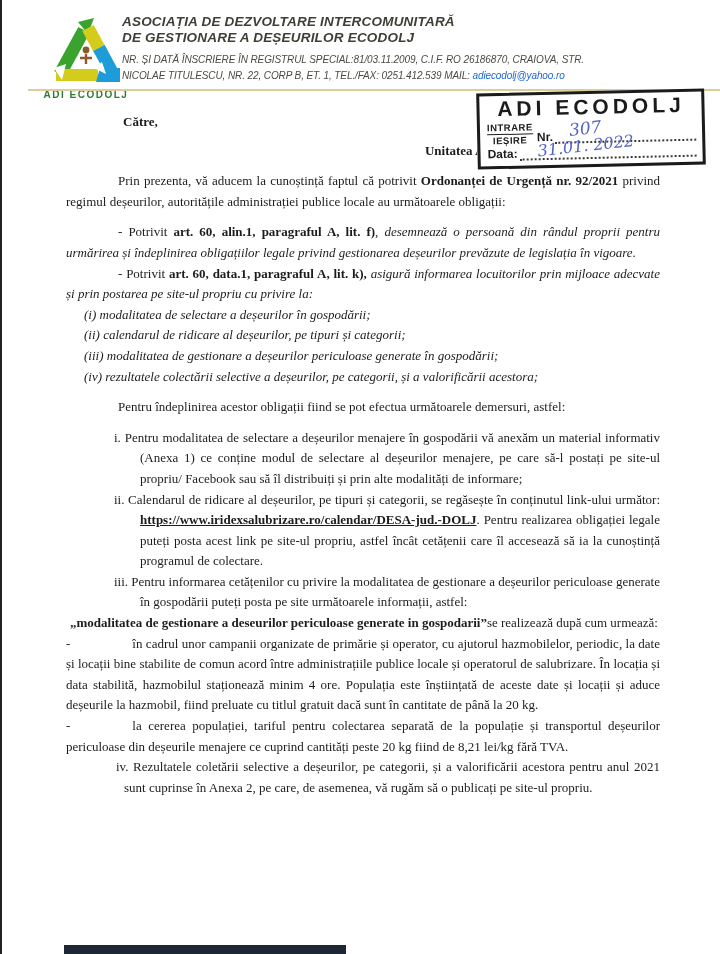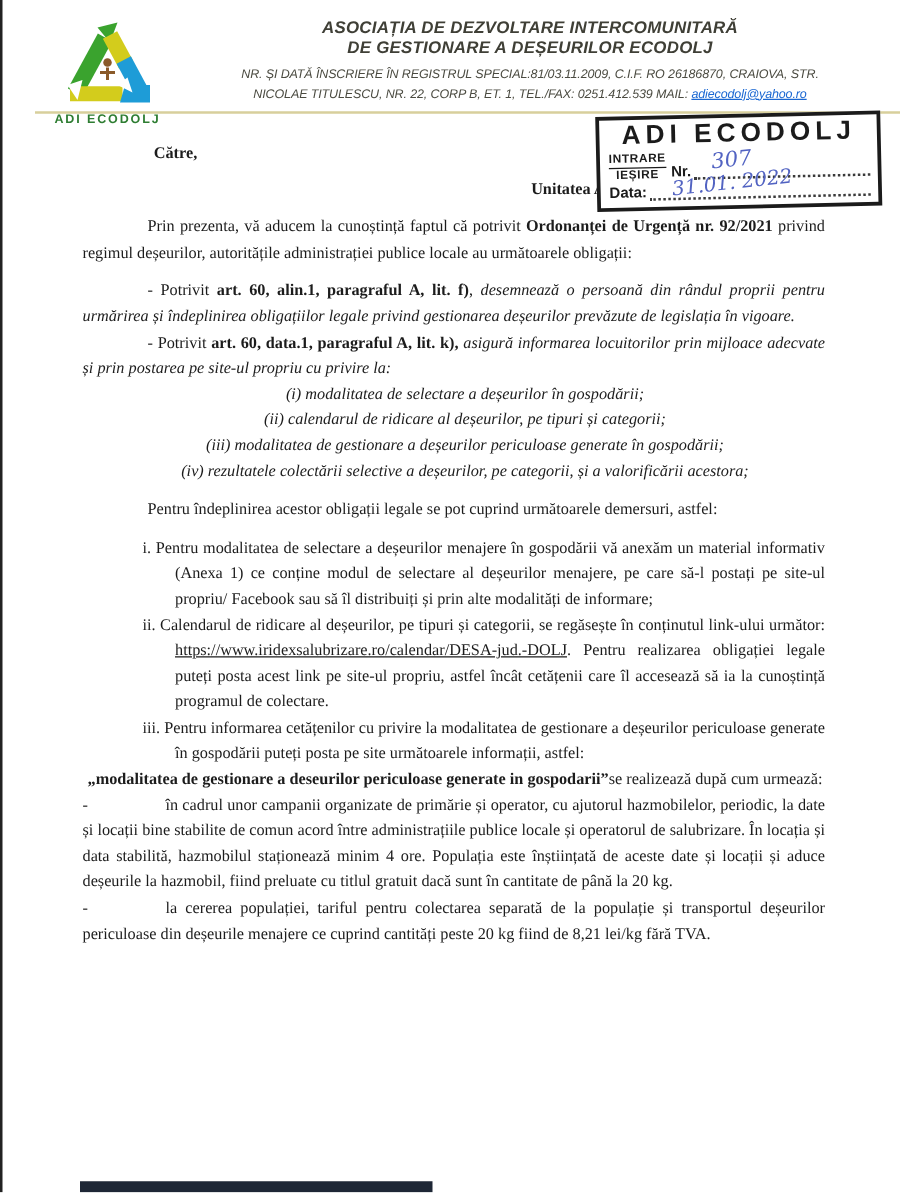--- a/index.html
+++ b/index.html
@@ -12,26 +12,26 @@
   .left-edge { position:absolute; left:0; top:0; width:2px; height:100%; background:#222; }
 
   
   .letterhead { position:relative; height:108px; }
   .logo-wrap { position:absolute; left:36px; top:12px; width:100px; text-align:center; }
   .logo-caption {
     font-family:"Liberation Sans", sans-serif; font-weight:bold; font-size:10px;
     letter-spacing:1.5px; color:#2e7d32; margin-top:1px;
   }
   .head-text {
-    position:absolute; left:138px; top:14px; width:572px; text-align:center;
+    position:absolute; left:122px; top:14px; width:572px; 
     font-family:"Liberation Sans", sans-serif; font-style:italic; color:#4b4b41;
   }
   .head-title { font-weight:bold; font-size:13.5px; letter-spacing:0.2px; line-height:16px; color:#3f3f36; }
   .head-reg { font-size:10px; line-height:15.5px; letter-spacing:-0.1px; margin-top:6px; color:#4b4b41; }
-  .email-link { color:var(--link-blue,#1a67d2); text-decoration:underline; font-style:italic; }
+  .email-link { color:var(--link-blue,#1a67d2); font-style:italic; }
   .head-rule { position:absolute; left:28px; right:0; top:89px; height:2px; background:#d8cf9c; }
 
   
   .stamp {
     position:absolute; left:477px; top:91px; width:228px;
     background:#fff; border:3px solid #1b1b1b; padding:1px 6px 5px 7px;
     transform:rotate(-1.3deg);
     font-family:"Liberation Sans", sans-serif; color:#1b1b1b; z-index:5;
   }
   .stamp-title { font-size:21px; font-weight:bold; letter-spacing:4px; text-align:center; line-height:24px; white-space:nowrap; }
@@ -48,30 +48,30 @@
   .hw-nr { left:14px; top:-15px; font-size:17px; }
   .hw-date { left:18px; top:-13px; font-size:16px; }
 
   
   .letter-body { position:relative; margin:4px 60px 0 66px; font-size:13px; line-height:20.6px; }
   .para { text-align:justify; }
   .salute { margin-left:57px; text-align:left; }
   .first { text-indent:52px; }
   .gap-sm { margin-top:8px;text-align:right; }
   .gap-md { margin-top:10px;font-family:Liberation Serif, serif; }
-  .rlist { margin-left:18px; text-align:center; }
+  .rlist { margin-left:18px; text-align:left; }
   .item { padding-left:74px; text-indent:-26px; }
   .item-iv { padding-left:58px; text-indent:-8px; }
   .quote { margin-left:4px; }
   .dash { }
   .r-n { }
   .r-b { font-weight:bold; }
   .r-i { font-style:italic; }
   .r-bi { font-weight:bold; }
-  .r-link { text-decoration:underline; cursor:pointer; }
+  .r-link { text-decoration:underline; cursor:pointer;font-weight:bold; }
   .tab { display:inline-block; width:62px; }
 
   .bottom-bar { position:absolute; left:64px; bottom:0; width:282px; height:9px; background:#1e2736; }
 </style>
 </head>
 <body>
 
 <div class="page">
   <div class="left-edge"></div>
 
@@ -135,23 +135,24 @@
   <main class="letter-body">
       <div class="para salute"><span class="r-b">Către,</span></div>
       <div class="para salute gap-sm"><span class="r-b">Unitatea Administrativă Teritorială DESA</span></div>
       <div class="para first gap-md"><span class="r-n">Prin prezenta, vă aducem la cunoștință faptul că potrivit </span><span class="r-b">Ordonanței de Urgență nr. 92/2021</span><span class="r-n"> privind regimul deșeurilor, autoritățile administrației publice locale au următoarele obligații:</span></div>
       <div class="para first gap-md"><span class="r-n">- Potrivit </span><span class="r-b">art. 60, alin.1, paragraful A, lit. f)</span><span class="r-n">, </span><span class="r-i">desemnează o persoană din rândul proprii pentru urmărirea și îndeplinirea obligațiilor legale privind gestionarea deșeurilor prevăzute de legislația în vigoare.</span></div>
       <div class="para first"><span class="r-n">- Potrivit </span><span class="r-b">art. 60, data.1, paragraful A, lit. k),</span><span class="r-i"> asigură informarea locuitorilor prin mijloace adecvate și prin postarea pe site-ul propriu cu privire la:</span></div>
       <div class="para rlist"><span class="r-i">(i) modalitatea de selectare a deșeurilor în gospodării;</span></div>
       <div class="para rlist"><span class="r-i">(ii) calendarul de ridicare al deșeurilor, pe tipuri și categorii;</span></div>
       <div class="para rlist"><span class="r-i">(iii) modalitatea de gestionare a deșeurilor periculoase generate în gospodării;</span></div>
       <div class="para rlist"><span class="r-i">(iv) rezultatele colectării selective a deșeurilor, pe categorii, și a valorificării acestora;</span></div>
-      <div class="para first gap-md"><span class="r-n">Pentru îndeplinirea acestor obligații legale se pot cuprind următoarele demersuri, astfel:</span></div>
+      <div class="para first gap-md"><span class="r-n">Pentru îndeplinirea acestor obligații fiind se pot efectua următoarele demersuri, astfel:</span></div>
       <div class="para item gap-md"><span class="r-n">i.  Pentru modalitatea de selectare a deșeurilor menajere în gospodării vă anexăm un material informativ (Anexa 1) ce conține modul de selectare al deșeurilor menajere, pe care să-l postați pe site-ul propriu/ Facebook sau să îl distribuiți și prin alte modalități de informare;</span></div>
       <div class="para item"><span class="r-n">ii. Calendarul de ridicare al deșeurilor, pe tipuri și categorii, se regăsește în conținutul link-ului următor: </span><span class="r-link">https://www.iridexsalubrizare.ro/calendar/DESA-jud.-DOLJ</span><span class="r-n">. Pentru realizarea obligației legale puteți posta acest link pe site-ul propriu, astfel încât cetățenii care îl accesează să ia la cunoștință programul de colectare.</span></div>
       <div class="para item"><span class="r-n">iii. Pentru informarea cetățenilor cu privire la modalitatea de gestionare a deșeurilor periculoase generate în gospodării puteți posta pe site următoarele informații, astfel:</span></div>
       <div class="para quote"><span class="r-bi">„modalitatea de gestionare a deseurilor periculoase generate in gospodarii”</span><span class="r-n">se realizează după cum urmează:</span></div>
       <div class="para dash"><span class="r-n">-</span><span class="tab"></span><span class="r-n">în cadrul unor campanii organizate de primărie și operator, cu ajutorul hazmobilelor, periodic, la date și locații bine stabilite de comun acord între administrațiile publice locale și operatorul de salubrizare. În locația și data stabilită, hazmobilul staționează minim 4 ore. Populația este înștiințată de aceste date și locații și aduce deșeurile la hazmobil, fiind preluate cu titlul gratuit dacă sunt în cantitate de până la 20 kg.</span></div>
       <div class="para dash"><span class="r-n">-</span><span class="tab"></span><span class="r-n">la cererea populației, tariful pentru colectarea separată de la populație și transportul deșeurilor periculoase din deșeurile menajere ce cuprind cantități peste 20 kg fiind de 8,21 lei/kg fără TVA.</span></div>
+      <div class="para item-iv"><span class="r-n">iv. Rezultatele coletării selective a deșeurilor, pe categorii, și a valorificării acestora pentru anul 2021 sunt cuprinse în Anexa 2, pe care, de asemenea, vă rugăm să o publicați pe site-ul propriu.</span></div>
     </main>
 
   <div class="bottom-bar"></div>
 </div>
 
 </body></html>

